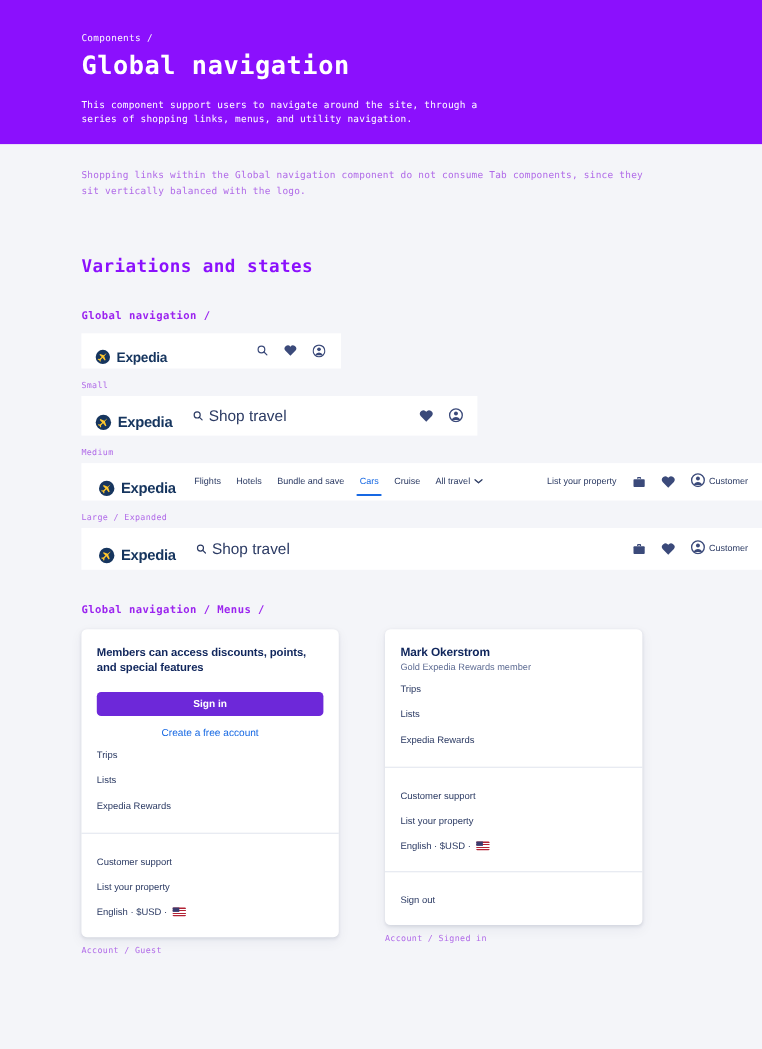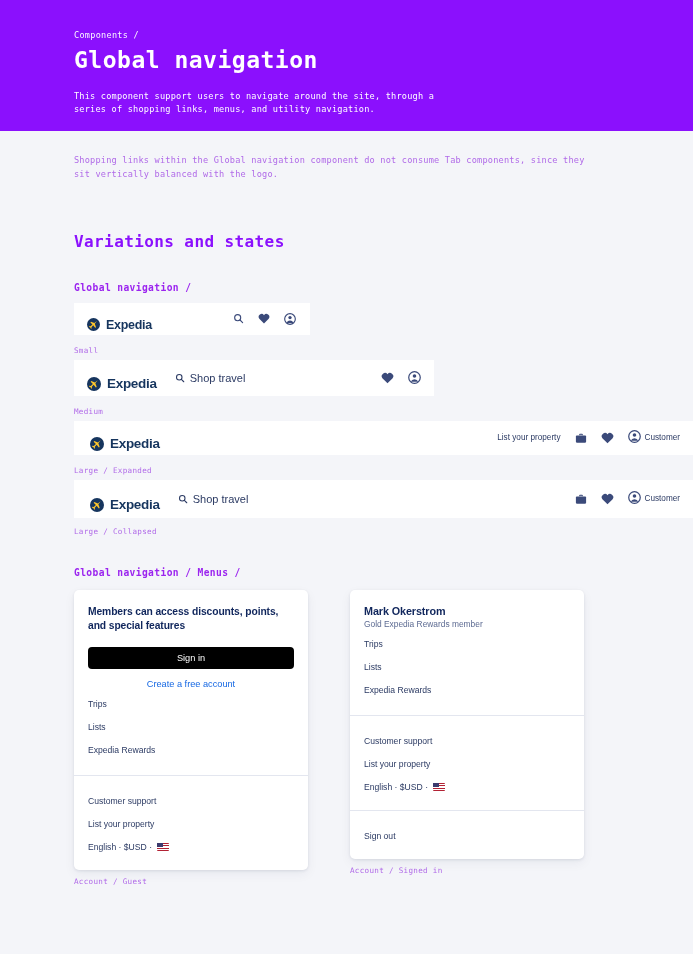--- a/index.html
+++ b/index.html
@@ -113,21 +113,21 @@
   
   .searchbox {
     display: flex;
     align-items: center;
     gap: 5px;
     margin-left: 18px;
     color: #1a2b58;
   }
   .searchbox .label {
     font-family: "Liberation Sans", sans-serif;
-    font-size: 11px;
+    font-size: 14px;
     color: #2b3a63;
   }
 
   
   .navlinks {
     display: flex;
     align-items: center;
     gap: 14px;
     margin-left: 17px;
     height: 100%;
@@ -212,28 +212,28 @@
   .user-tier {
     color: #5d6b92;
     font-size: 8.4px;
     margin-top: 2px;
   }
 
   .btn-primary {
     display: block;
     width: 100%;
     margin-top: 13px;
-    background: #000000;
+    background: #6d28d9;
     color: #ffffff;
     border: none;
     border-radius: 4px;
     height: 22px;
     font-family: "Liberation Sans", sans-serif;
     font-size: 9.2px;
-    font-weight: normal;
+    font-weight: bold;
     cursor: pointer;
   }
   .link-secondary {
     display: block;
     text-align: center;
     margin-top: 10px;
     color: #1668e3;
     font-size: 9.2px;
     font-weight: normal;
     text-decoration: none;
@@ -382,20 +382,35 @@
   <div class="state-label">Medium</div>
   <div class="navbar nav-lg">
     <div class="logo logo-m">
       <span class="logo-mark">
         <svg width="14" height="14" viewBox="0 0 20 20">
             <path d="M14.8 5.4 11.9 8.9l2.0 5.3-1.3.9-3.1-4.1-2.6 3.1.2 1.9-1.0.7-1.1-2.2-2.3-1.0.8-1.0 1.9.2 3.0-2.7L5.2 6.9l.9-1.2 5.2 2.0 3.5-2.8z" fill="#ffc72c"></path>
           </svg>
       </span>
       <span class="logo-word">Expedia</span>
     </div>
+    <nav class="navlinks">
+      <span class="navlink">Flights</span>
+      <span class="navlink">Hotels</span>
+      <span class="navlink">Bundle and save</span>
+      <span class="navlink active">Cars</span>
+      <span class="navlink">Cruise</span>
+      <span class="navlink">
+        <span>All travel</span>
+        <span class="chev">
+          <svg width="8" height="5" viewBox="0 0 10 6" fill="none" stroke="#2b3a63" stroke-width="1.5" stroke-linecap="round" stroke-linejoin="round">
+              <path d="M1 1.3 5 4.8 9 1.3"></path>
+            </svg>
+        </span>
+      </span>
+    </nav>
     <span class="spacer"></span>
     <div class="nav-right">
       <span class="listprop">List your property</span>
       <span class="icon">
         <svg width="12" height="12" viewBox="0 0 16 16" fill="#3b4a7a">
             <rect x="1.2" y="4.8" width="13.6" height="9.4" rx="1.1"></rect>
             <path d="M5.6 4.4V3.2a1 1 0 0 1 1-1h2.8a1 1 0 0 1 1 1v1.2h-1.5V3.6h-1.8v.8z"></path>
           </svg>
       </span>
       <span class="icon">
@@ -454,21 +469,20 @@
               <circle cx="8" cy="8" r="7.1" fill="none" stroke="#3b4a7a" stroke-width="1.5"></circle>
               <circle cx="8" cy="6.1" r="2.2" fill="#3b4a7a"></circle>
               <path d="M3.4 13.3a4.9 4.9 0 0 1 9.2 0z" fill="#3b4a7a"></path>
             </svg>
         </span>
         <span>Customer</span>
       </span>
     </div>
   </div>
 
-  <div class="state-label below">Large / Collapsed</div>
 
   <div class="group-label">Global navigation / Menus /</div>
 
   <div class="cards-row">
 
     <div>
       <div class="card card-guest">
         <div class="card-pad">
           <div class="card-heading">Members can access discounts, points, and special features</div>
           <button class="btn-primary">Sign in</button>

